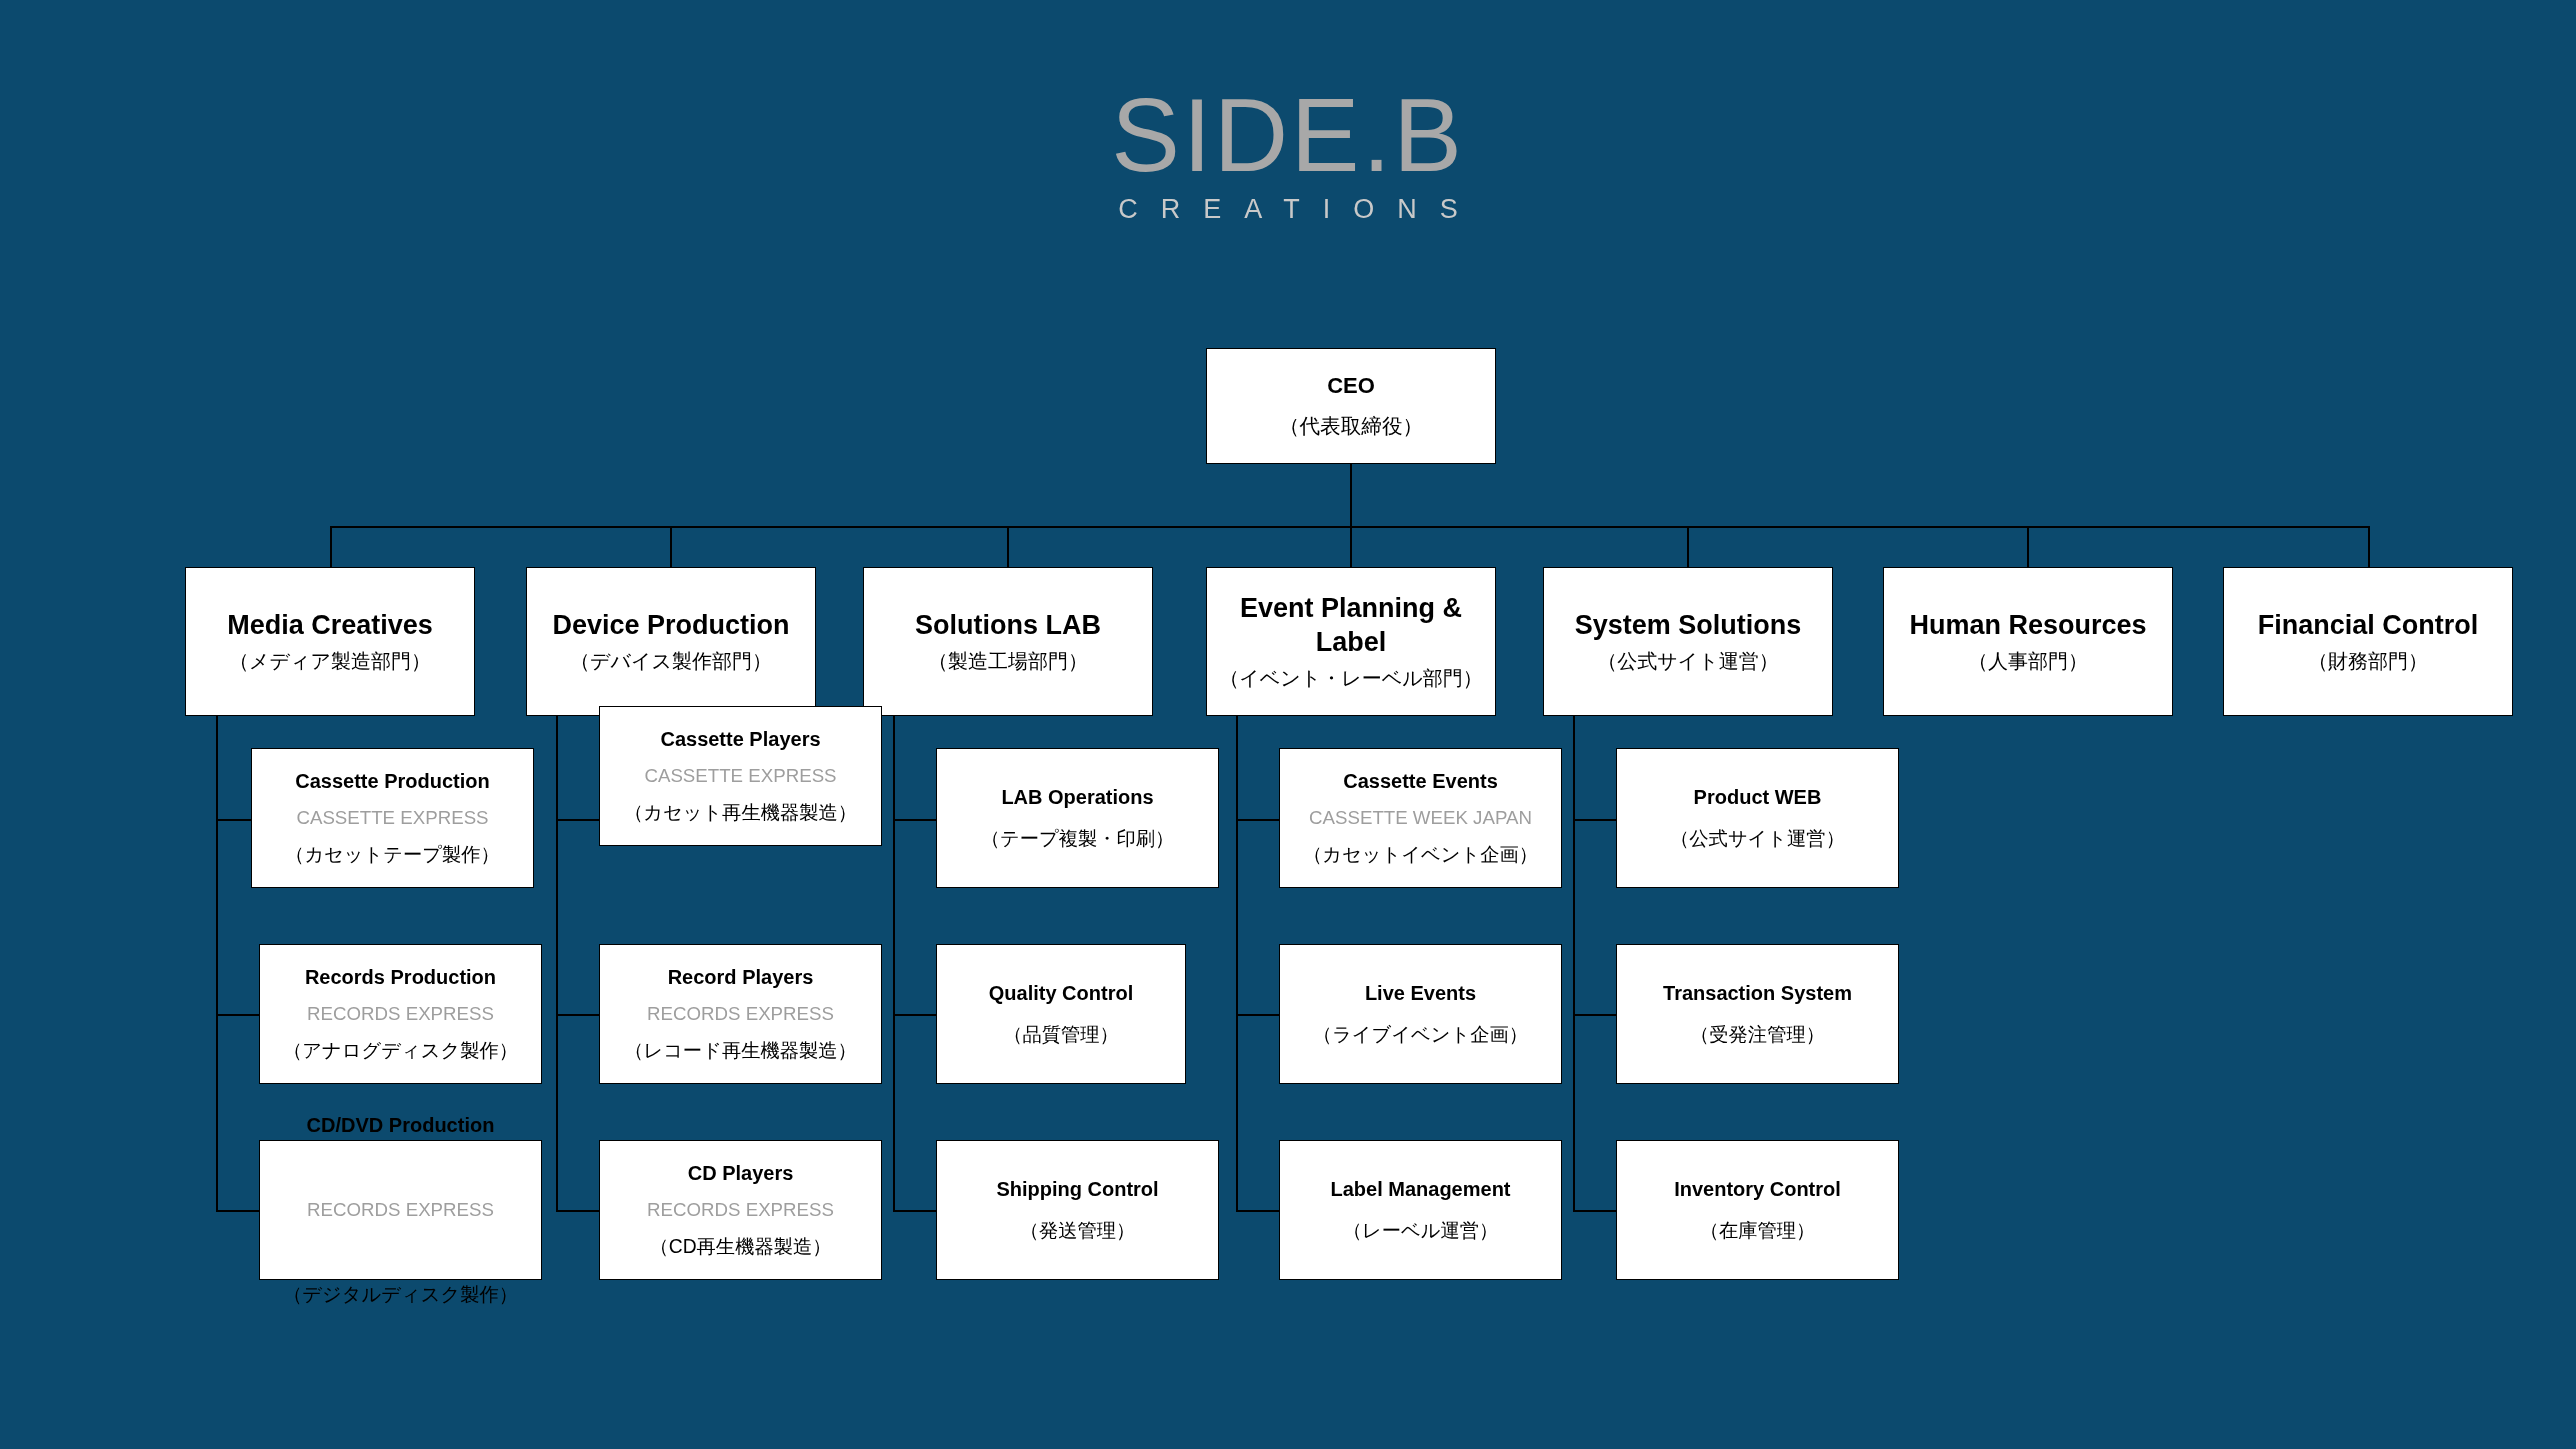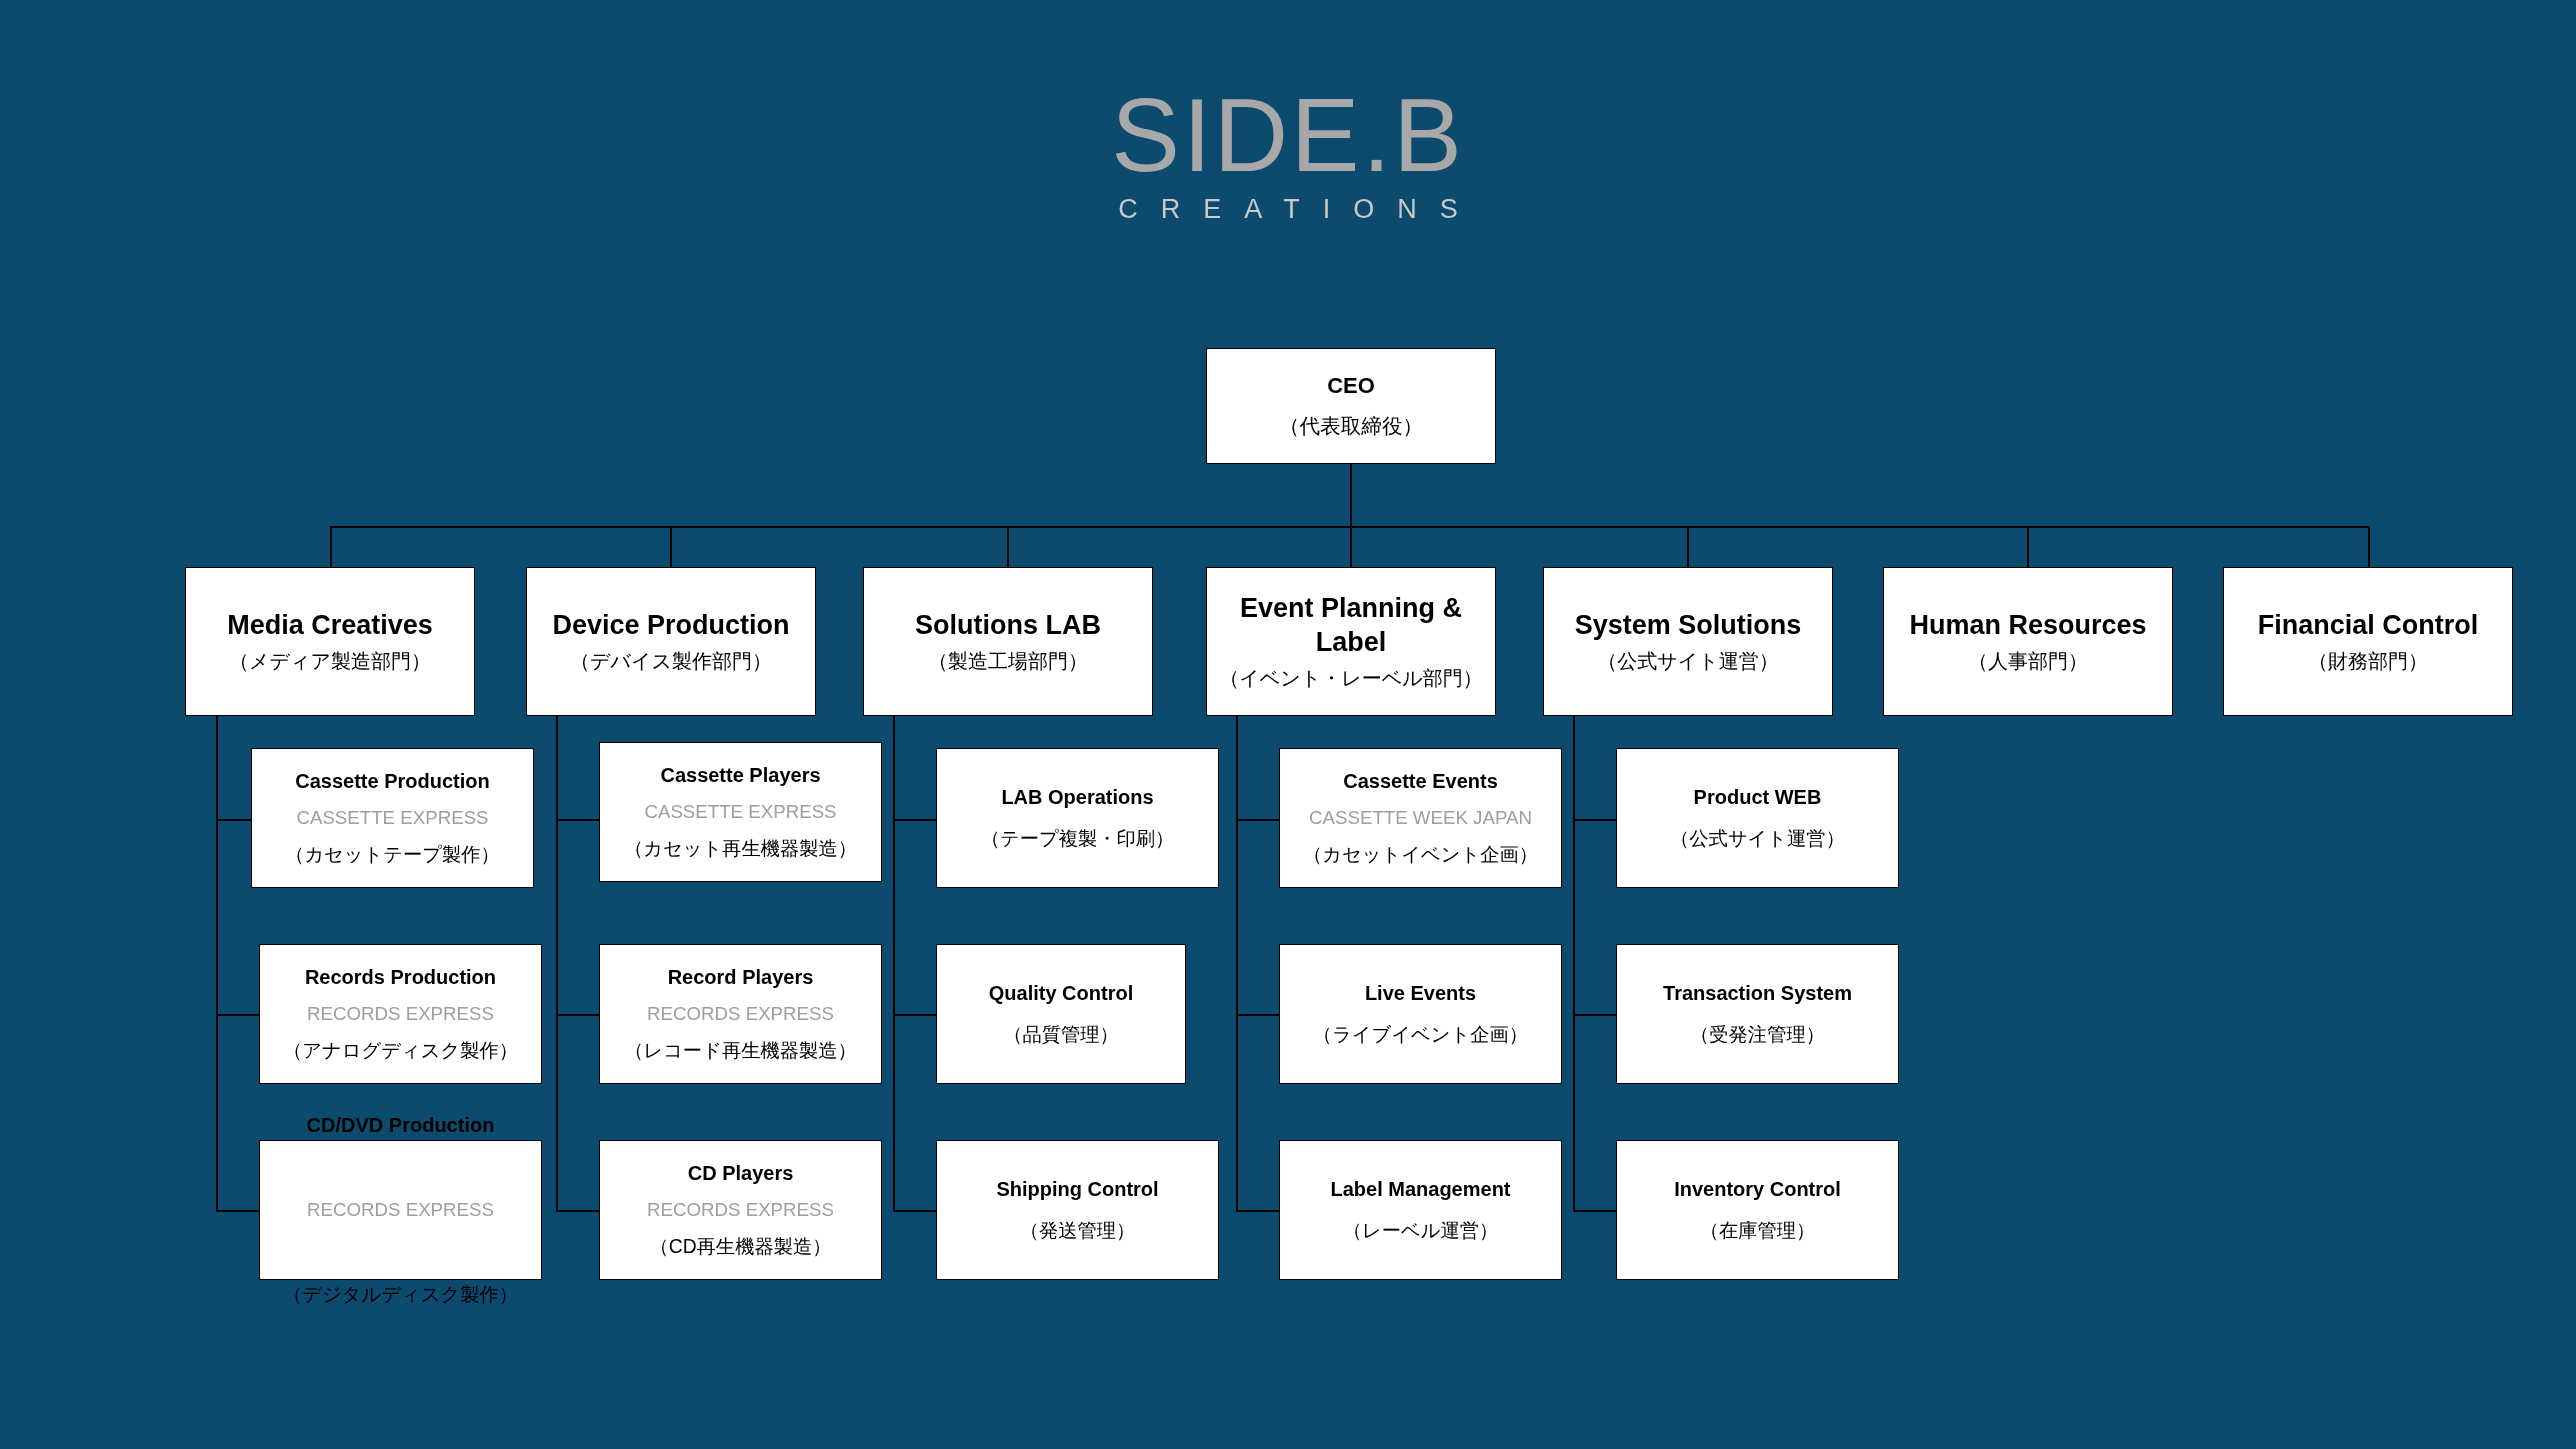--- a/index.html
+++ b/index.html
@@ -184,21 +184,21 @@
     <div class="box-title">CD/DVD Production</div>
     <div class="box-brand">RECORDS EXPRESS</div>
     <div class="box-desc">（デジタルディスク製作）</div>
   </div>
 
   <div class="line line-v" style="left:556px; top:716px; height:496px;"></div>
   <div class="line line-h" style="left:556px; top:819px; width:44px;"></div>
   <div class="line line-h" style="left:556px; top:1014px; width:44px;"></div>
   <div class="line line-h" style="left:556px; top:1210px; width:44px;"></div>
 
-  <div class="box box-sub" style="left:599px; top:742px; width:283px; height:140px;">
+  <div class="box box-sub" style="left:599px; top:706px; width:283px; height:140px;">
     <div class="box-title">Cassette Players</div>
     <div class="box-brand">CASSETTE EXPRESS</div>
     <div class="box-desc">（カセット再生機器製造）</div>
   </div>
 
   <div class="box box-sub" style="left:599px; top:944px; width:283px; height:140px;">
     <div class="box-title">Record Players</div>
     <div class="box-brand">RECORDS EXPRESS</div>
     <div class="box-desc">（レコード再生機器製造）</div>
   </div>

